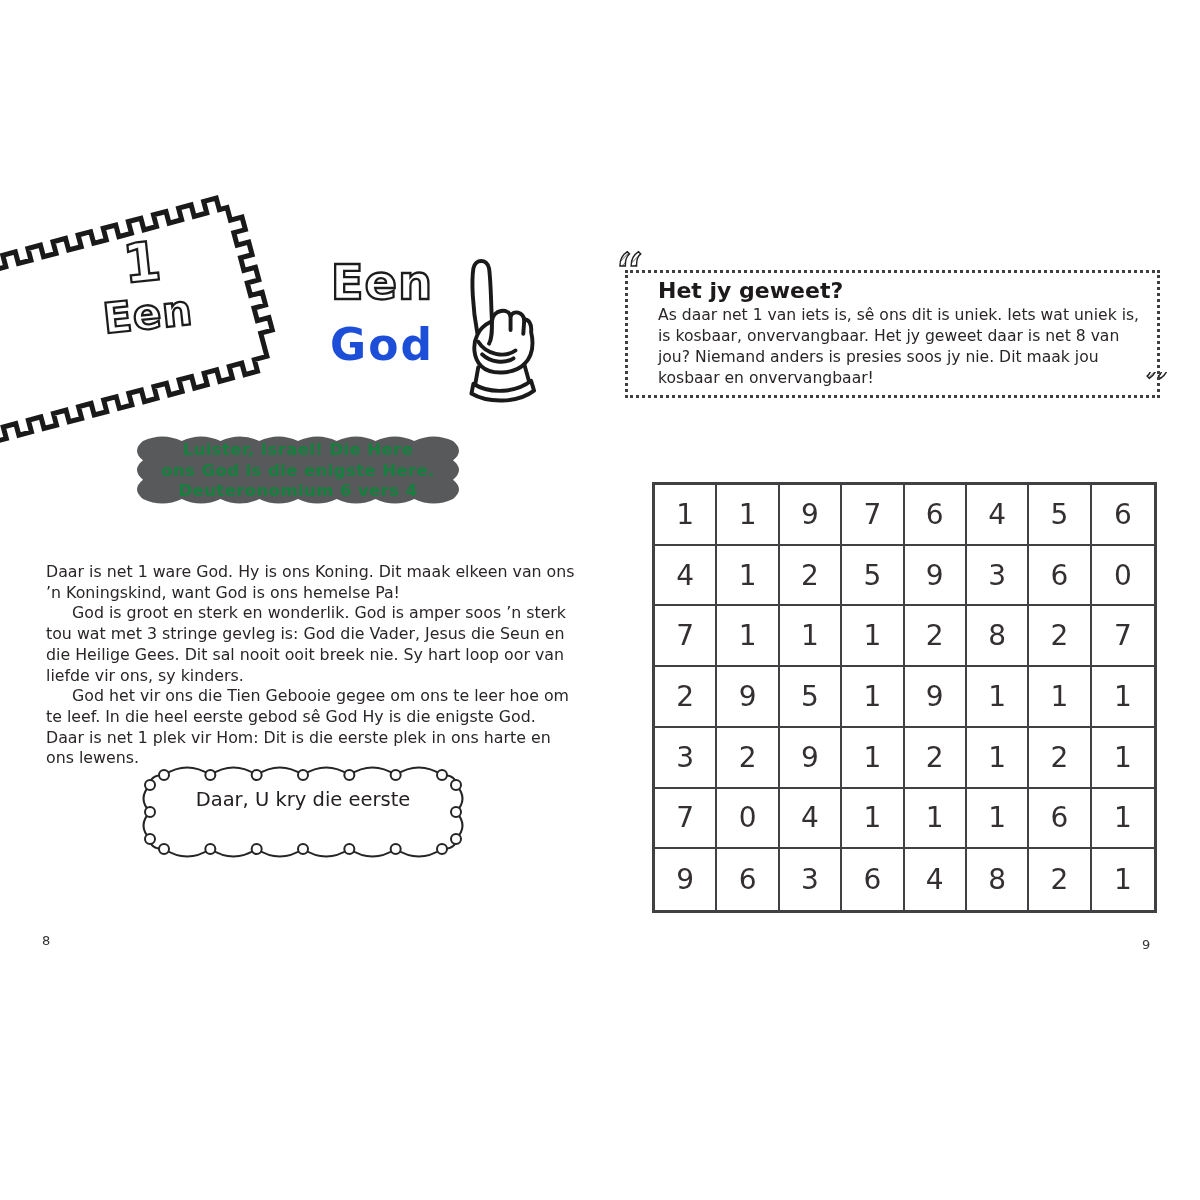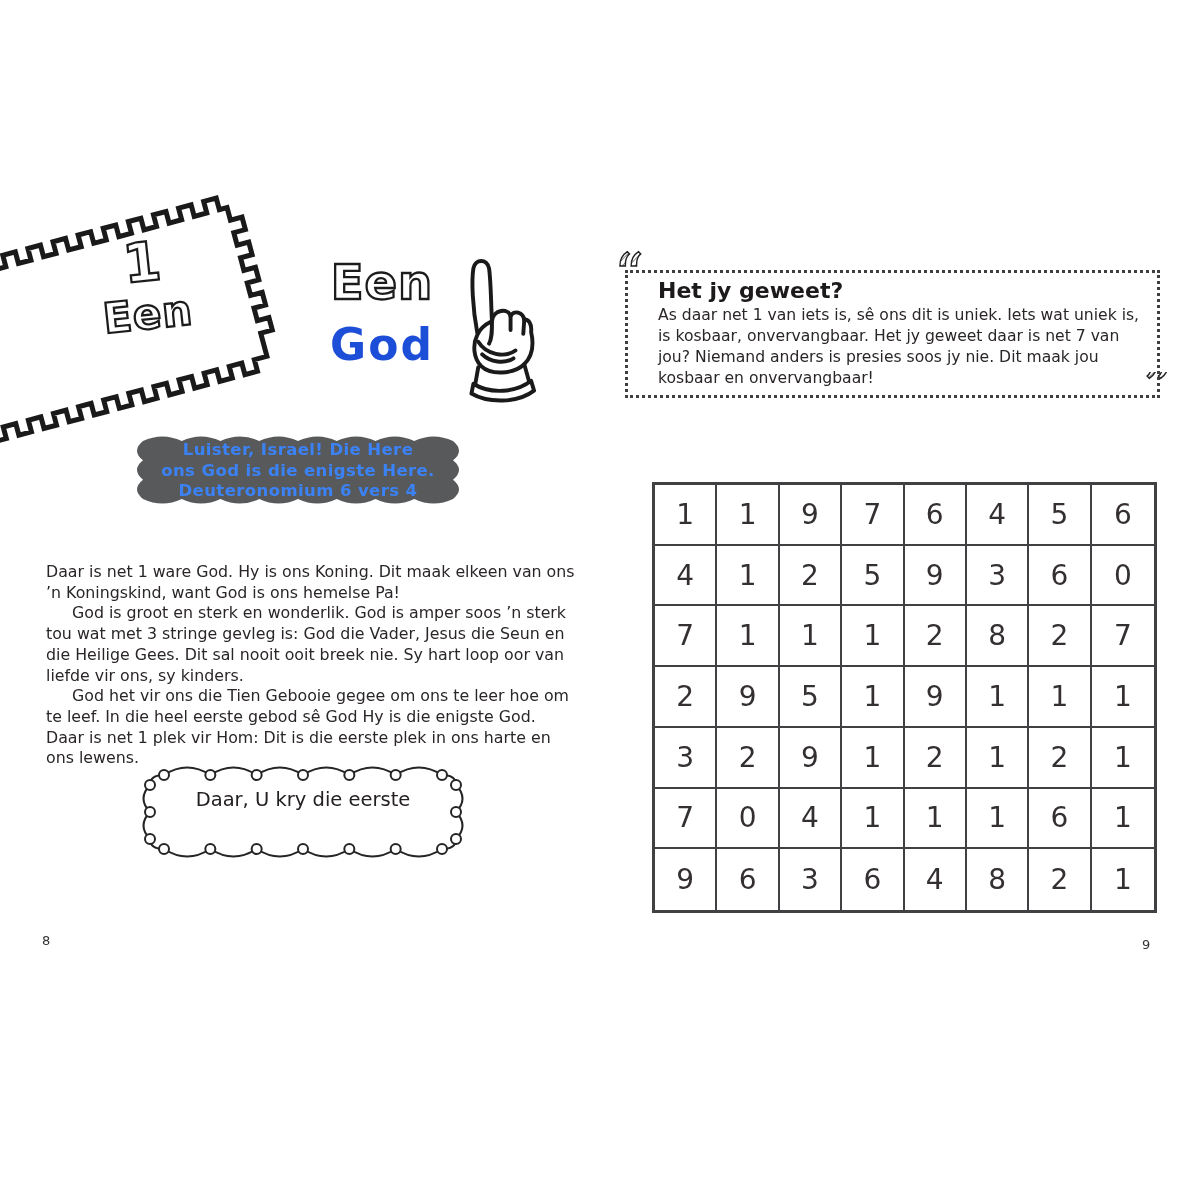--- a/index.html
+++ b/index.html
@@ -16,21 +16,21 @@
   .stamp-one{font-size:54px;}
   .stamp-een{font-size:42px;margin-top:4px;}
   .title-wrap{left:322px;top:258px;width:120px;text-align:center;line-height:1;}
   .title-een{font-size:48px;}
   .title-god{font-size:44px;font-weight:bold;color:#1d4ed8;margin-top:17px;letter-spacing:2px;}
   .hand{left:446px;top:248px;}
 
   .banner{left:137px;top:427px;width:322px;height:86px;}
   .banner svg{position:absolute;left:0;top:0;overflow:visible;}
   .banner-text{position:absolute;left:0;top:13px;width:100%;text-align:center;
-               color:#3b82f6;font-weight:bold;font-size:16.5px;line-height:20.5px;letter-spacing:.4px;}
+               color:#15803d;font-weight:bold;font-size:16.5px;line-height:20.5px;letter-spacing:.4px;}
 
   .body-text{left:46px;top:562px;width:530px;font-size:15.8px;line-height:20.7px;color:#2a2627;}
   .body-text p{margin:0;}
   .body-text p + p{text-indent:26px;}
 
   .prayer{left:138px;top:760px;width:330px;height:108px;}
   .prayer svg{position:absolute;left:0;top:0;overflow:visible;}
   .prayer-text{position:absolute;left:0;top:27px;width:100%;text-align:center;
                font-size:19.5px;line-height:25px;color:#242021;}
 
@@ -153,21 +153,21 @@
       <pattern id="hq2" width="4.5" height="4.5" patternUnits="userSpaceOnUse" patternTransform="rotate(45)">
         <rect width="4.5" height="4.5" fill="#fff"></rect>
         <line x1="0" y1="0" x2="0" y2="4.5" stroke="#5a5a5a" stroke-width="1.4"></line>
       </pattern>
     </defs>
     <text x="2" y="34" font-size="58" font-family="DejaVu Serif, serif" fill="url(#hq2)" stroke="#222" stroke-width="1.4">”</text>
   </svg>
 
   <div class="abs quotebox">
     <p class="q-heading">Het jy geweet?</p>
-    <p class="q-body">As daar net 1 van iets is, sê ons dit is uniek. Iets wat uniek is, is kosbaar, onvervangbaar. Het jy geweet daar is net 7 van jou? Niemand anders is presies soos jy nie. Dit maak jou kosbaar en onvervangbaar!</p>
+    <p class="q-body">As daar net 1 van iets is, sê ons dit is uniek. Iets wat uniek is, is kosbaar, onvervangbaar. Het jy geweet daar is net 8 van jou? Niemand anders is presies soos jy nie. Dit maak jou kosbaar en onvervangbaar!</p>
   </div>
 
 
   <div class="abs grid" id="number-grid">
       <div class="cell">1</div>
       <div class="cell">1</div>
       <div class="cell">9</div>
       <div class="cell">7</div>
       <div class="cell">6</div>
       <div class="cell">4</div>

